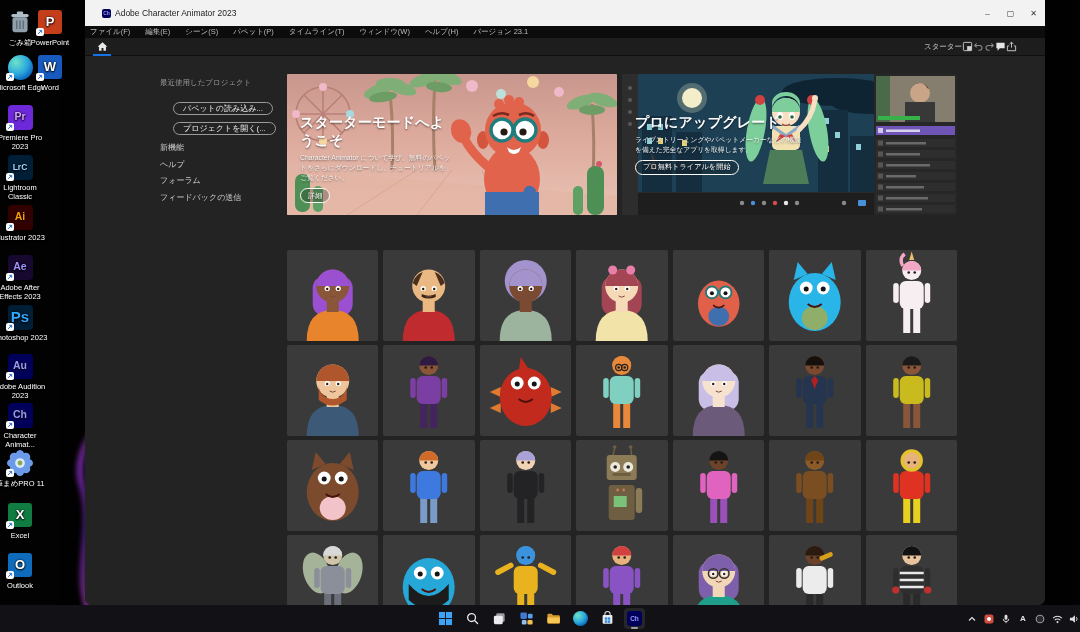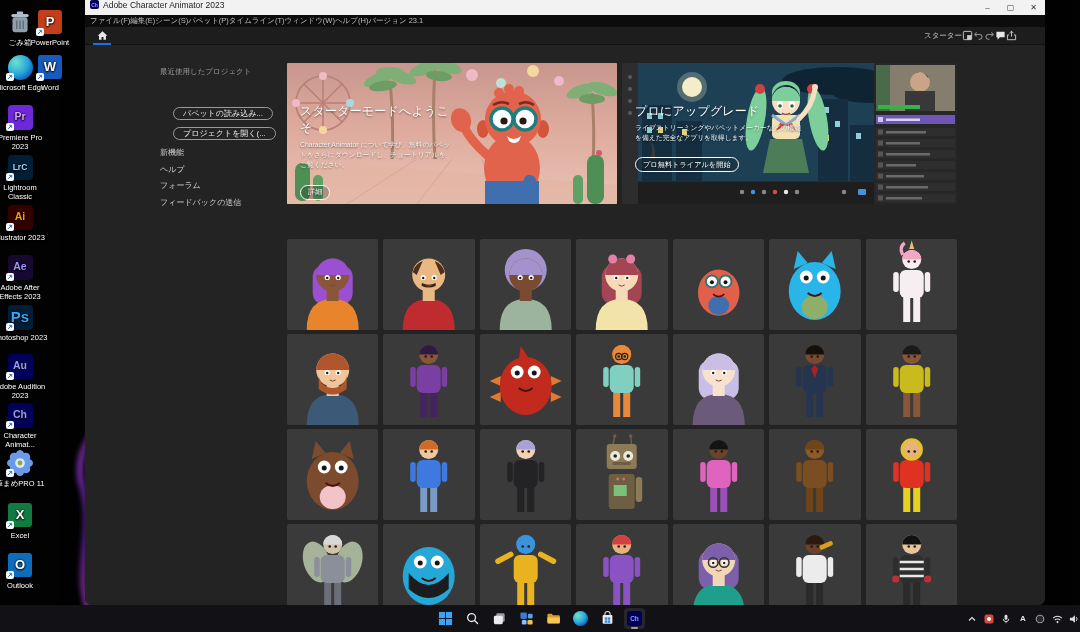--- a/index.html
+++ b/index.html
@@ -14,51 +14,51 @@
   .office-tile{width:24px;height:24px;border-radius:3px;display:flex;align-items:center;justify-content:center;
                color:#fff;font-weight:bold;font-size:13px}
   .edge-ball{width:25px;height:25px;border-radius:50%;
              background:radial-gradient(circle at 32% 30%,#6ee3c8,#2aa7de 48%,#0b62b8 78%,#083f77)}
   .shortcut{position:absolute;left:0;bottom:0;width:8px;height:8px;background:#fff;border-radius:2px;
             display:flex;align-items:center;justify-content:center}
   .swirl{position:absolute;z-index:0}
   
   .window{position:absolute;left:85px;top:0;width:960px;height:605px;background:#232323;z-index:2;
           border-radius:0 0 7px 7px;box-shadow:0 6px 22px rgba(0,0,0,.75);overflow:hidden}
-  .titlebar{height:15px;background:#f2f2f2;display:flex;padding:0 0 0 5px;font-size:8.5px;color:#222}
+  .titlebar{height:26px;background:#f2f2f2;display:flex;align-items:center;padding:0 0 0 17px;font-size:8.5px;color:#222}
   .tb-appicon{width:9px;height:9px;background:#00005b;color:#9999ff;font-size:5px;font-weight:bold;border-radius:2px;
               display:flex;align-items:center;justify-content:center;margin-right:4px}
   .win-controls{margin-left:auto;display:flex;height:100%}
   .win-btn{width:23px;height:100%;display:flex;align-items:center;justify-content:center;color:#333;font-size:8px}
-  .menubar{height:12px;background:#0c0c0c;display:flex;align-items:center;gap:0;padding-left:5px;
+  .menubar{height:12px;background:#0c0c0c;display:flex;align-items:center;gap:15px;padding-left:5px;
            font-size:7.5px;color:#bdbdbd;white-space:nowrap}
   .toolbar{height:17px;background:#1d1d1d;border-bottom:1px solid #101010;position:relative}
   .home-tab{position:absolute;left:8px;top:1px;width:18px;height:15px;display:flex;align-items:center;justify-content:center;
             border-bottom:2px solid #1473e6}
   .tool-right{position:absolute;right:28px;top:0;height:17px;display:flex;align-items:center;color:#c9c9c9;font-size:7.5px}
   .tool-ico{width:11px;height:11px;display:flex;align-items:center;justify-content:center}
   .content{position:relative;height:561px;background:#232323;overflow:hidden}
   
   .sidebar{position:absolute;left:75px;top:22px;width:135px}
-  .recent-title{font-size:7.5px;color:#9a9a9a;margin-bottom:30px}
+  .recent-title{font-size:7.5px;color:#9a9a9a;margin-bottom:14px}
   .pill{display:inline-block;border:1px solid #9a9a9a;border-radius:9px;color:#ececec;font-size:8px;
         padding:0 9px;background:transparent;cursor:pointer}
   .side-btn{margin:0 0 7px 13px;display:block;width:max-content}
   .side-links{margin-top:0}
   .side-link{font-size:8px;color:#cfcfcf;margin-bottom:5.5px;cursor:pointer}
   
   .banners{position:absolute;left:202px;top:18px;display:flex;gap:5px}
   .banner{position:relative;height:141px;overflow:hidden;background:#333;border-radius:1px}
   .banner.b1{width:330px}.banner.b2{width:335px}
   .banner svg.art{position:absolute;inset:0;width:100%;height:100%}
   .banner-text{position:absolute;left:13px;top:40px;width:152px;color:#fff;z-index:3;
                text-shadow:0 1px 2px rgba(0,0,0,.55)}
-  .banner-title{font-size:12px;font-weight:normal;letter-spacing:.2px}
+  .banner-title{font-size:14px;font-weight:bold;letter-spacing:.2px}
   .banner-body{font-size:6.8px;line-height:1.5;margin-top:3px;color:#f4f4f4}
-  .banner-btn{margin-top:14px;display:inline-block;border:1px solid #fdfdfd;border-radius:8px;
+  .banner-btn{margin-top:4px;display:inline-block;border:1px solid #fdfdfd;border-radius:8px;
               font-size:7.2px;padding:1.5px 7px;color:#fff;cursor:pointer;background:rgba(20,20,20,.25)}
   
   .puppet-head{position:absolute;left:202px;top:174px;width:670px;height:16px;display:flex;
                justify-content:space-between;align-items:center}
   .puppet-label{font-size:7.5px;color:#9a9a9a}
   .grid{position:absolute;left:202px;top:194px;width:670px;display:grid;
         grid-template-columns:repeat(7,1fr);gap:4px 5px}
   .tile{height:91px;background:#3a3a3a;border-radius:2px;overflow:hidden;cursor:pointer}
   .tile svg{width:100%;height:100%;display:block}
   

